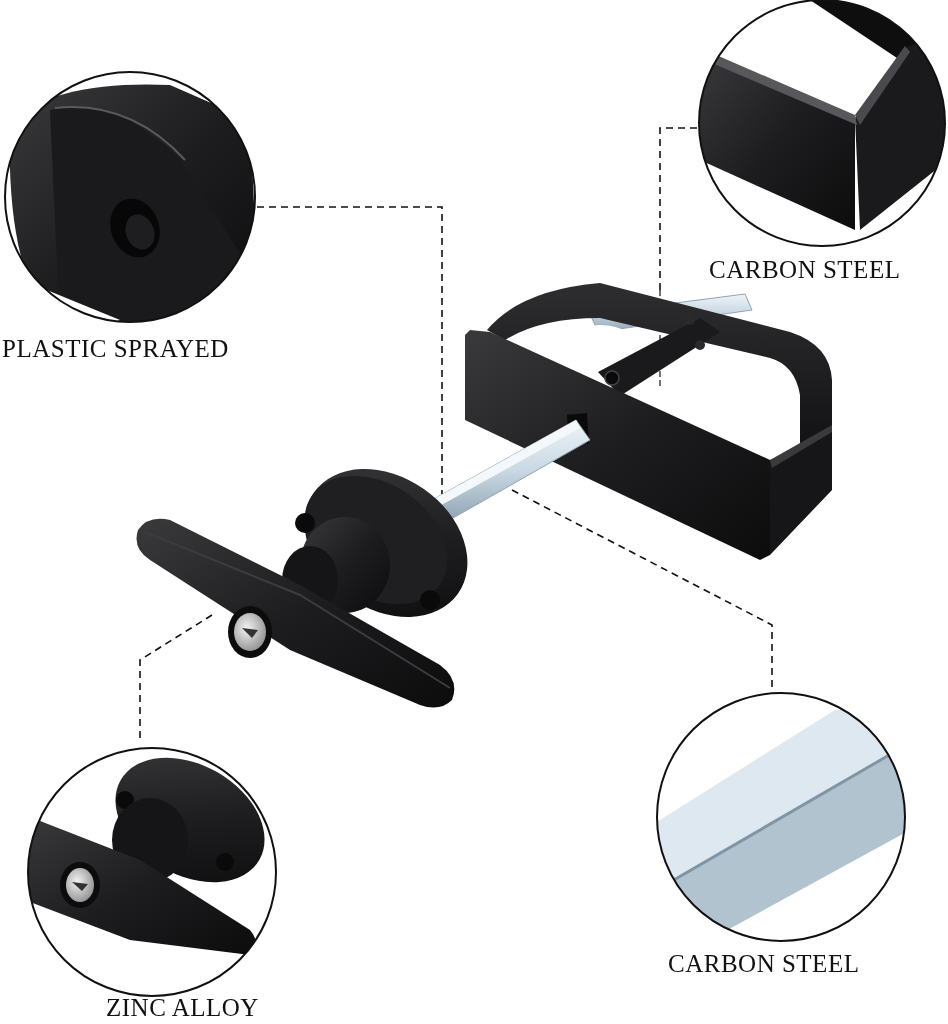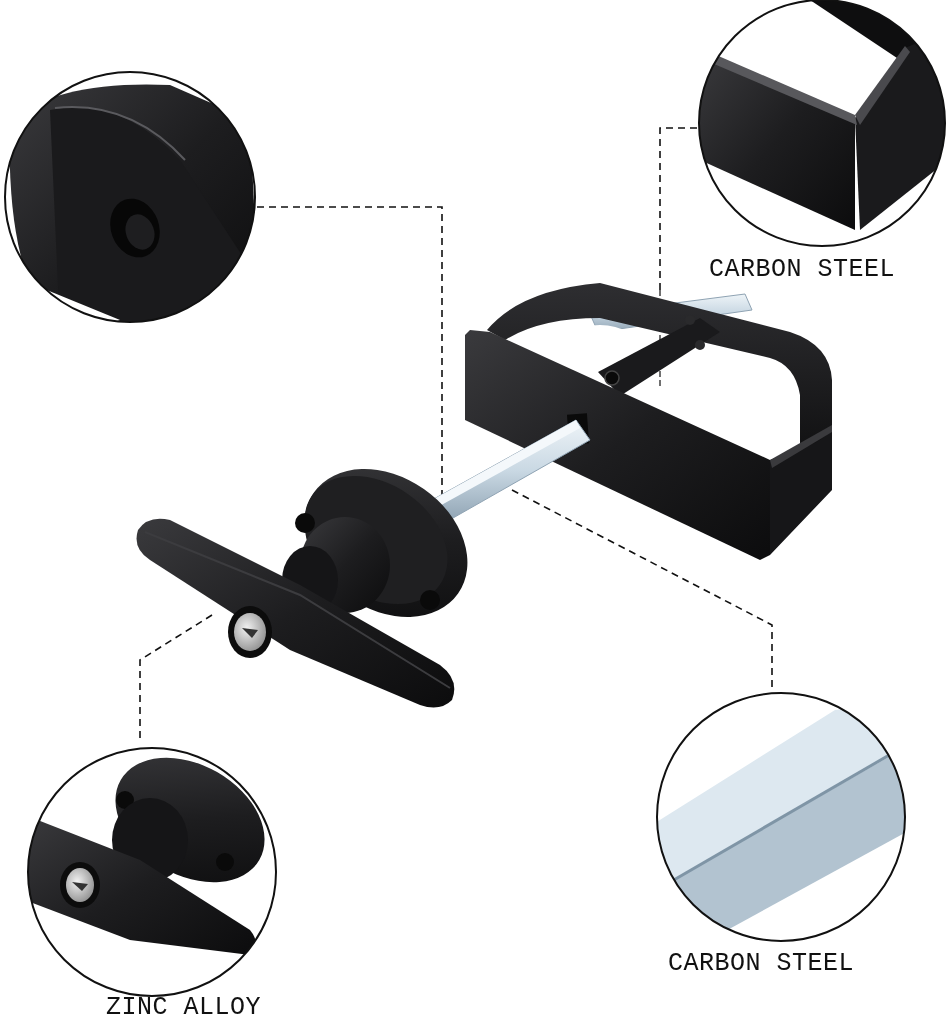--- a/index.html
+++ b/index.html
@@ -1,19 +1,19 @@
 <!DOCTYPE html>
 <html><head>
   <meta charset="utf-8">
   <style>
     html, body { margin: 0; padding: 0; background: #ffffff; }
     body { width: 948px; height: 1024px; position: relative; overflow: hidden; font-family: "Liberation Sans", sans-serif; }
     .stage { position: absolute; left: 0; top: 0; width: 948px; height: 1024px; }
     .label {
-      position: absolute; color: #111111; font-family: Liberation Mono, monospace;
+      position: absolute; color: #111111; font-family: Liberation Serif, serif;
       font-size: 25px; letter-spacing: 0.5px; white-space: nowrap; line-height: 1;
     }
     #lbl-plastic { left: 2px; top: 336px; }
     #lbl-carbon-top { left: 709px; top: 257px; }
     #lbl-carbon-bottom { left: 668px; top: 951px; }
     #lbl-zinc { left: 66px; top: 995px; margin-left: 40px; }
   </style>
 </head>
 <body>
 
@@ -148,16 +148,17 @@
       <circle cx="225" cy="862" r="9" fill="#0a0a0a"></circle>
       <ellipse cx="150" cy="840" rx="38" ry="42" fill="#151517"></ellipse>
       <path d="M25,815 L140,860 L250,930 Q262,945 250,955 L130,940 L25,900 Z" fill="url(#blackGrad)"></path>
       <ellipse cx="80" cy="885" rx="20" ry="23" fill="#0c0c0c"></ellipse>
       <ellipse cx="80" cy="885" rx="14" ry="17" fill="url(#keyGrad)"></ellipse>
       <path d="M72,882 L88,884 L82,891 Z" fill="#333"></path>
     </g>
     <circle cx="152" cy="872" r="124" fill="none" stroke="#111" stroke-width="2"></circle>
   </svg>
 
+  <div class="label" id="lbl-plastic">PLASTIC SPRAYED</div>
   <div class="label" id="lbl-carbon-top">CARBON STEEL</div>
   <div class="label" id="lbl-carbon-bottom">CARBON STEEL</div>
   <div class="label" id="lbl-zinc">ZINC ALLOY</div>
 </div>
 
 </body></html>

